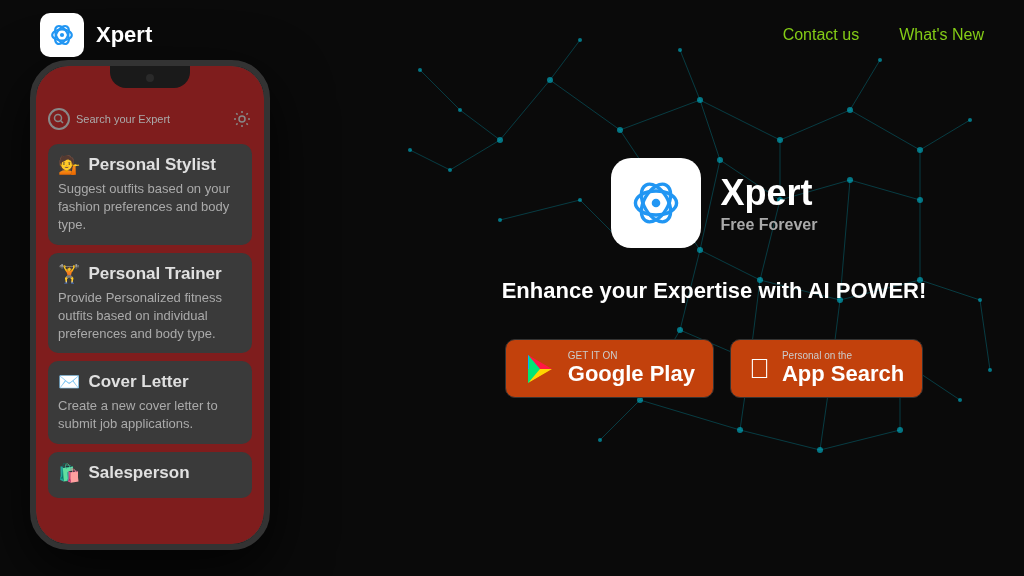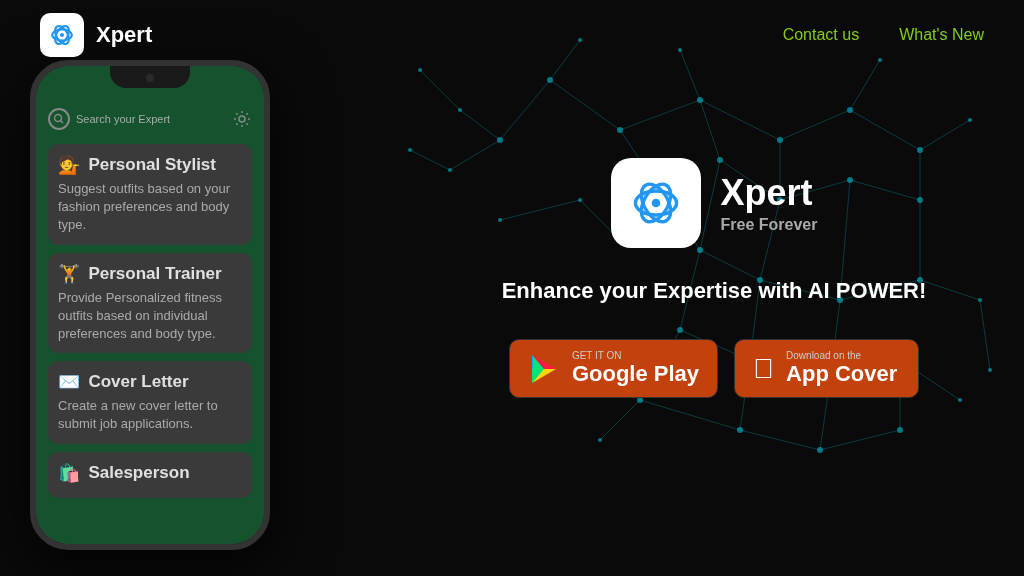--- a/index.html
+++ b/index.html
@@ -100,21 +100,21 @@
       transform: translateX(-50%);
       width: 8px;
       height: 8px;
       background: #2a2a2a;
       border-radius: 50%;
       z-index: 3;
     }
     .phone-screen {
       width: 100%;
       height: 100%;
-      background: #14532d;
+      background: #7f1d1d;
       border-radius: 33px;
       overflow: hidden;
       padding-top: 30px;
     }
 
     
     .phone-content {
       padding: 8px 12px;
     }
     .phone-search-bar {
@@ -496,18 +496,18 @@
       </svg>
       <div class="dl-btn-text-block">
         <span class="dl-btn-small">GET IT ON</span>
         <span class="dl-btn-large">Google Play</span>
       </div>
     </a>
 
     <a class="dl-btn" href="#">
       <span class="apple-icon"></span>
       <div class="dl-btn-text-block">
-        <span class="dl-btn-small">Download on the</span>
-        <span class="dl-btn-large">App Cover</span>
+        <span class="dl-btn-small">Personal on the</span>
+        <span class="dl-btn-large">App Search</span>
       </div>
     </a>
   </div>
 </div>
 
 </body></html>

